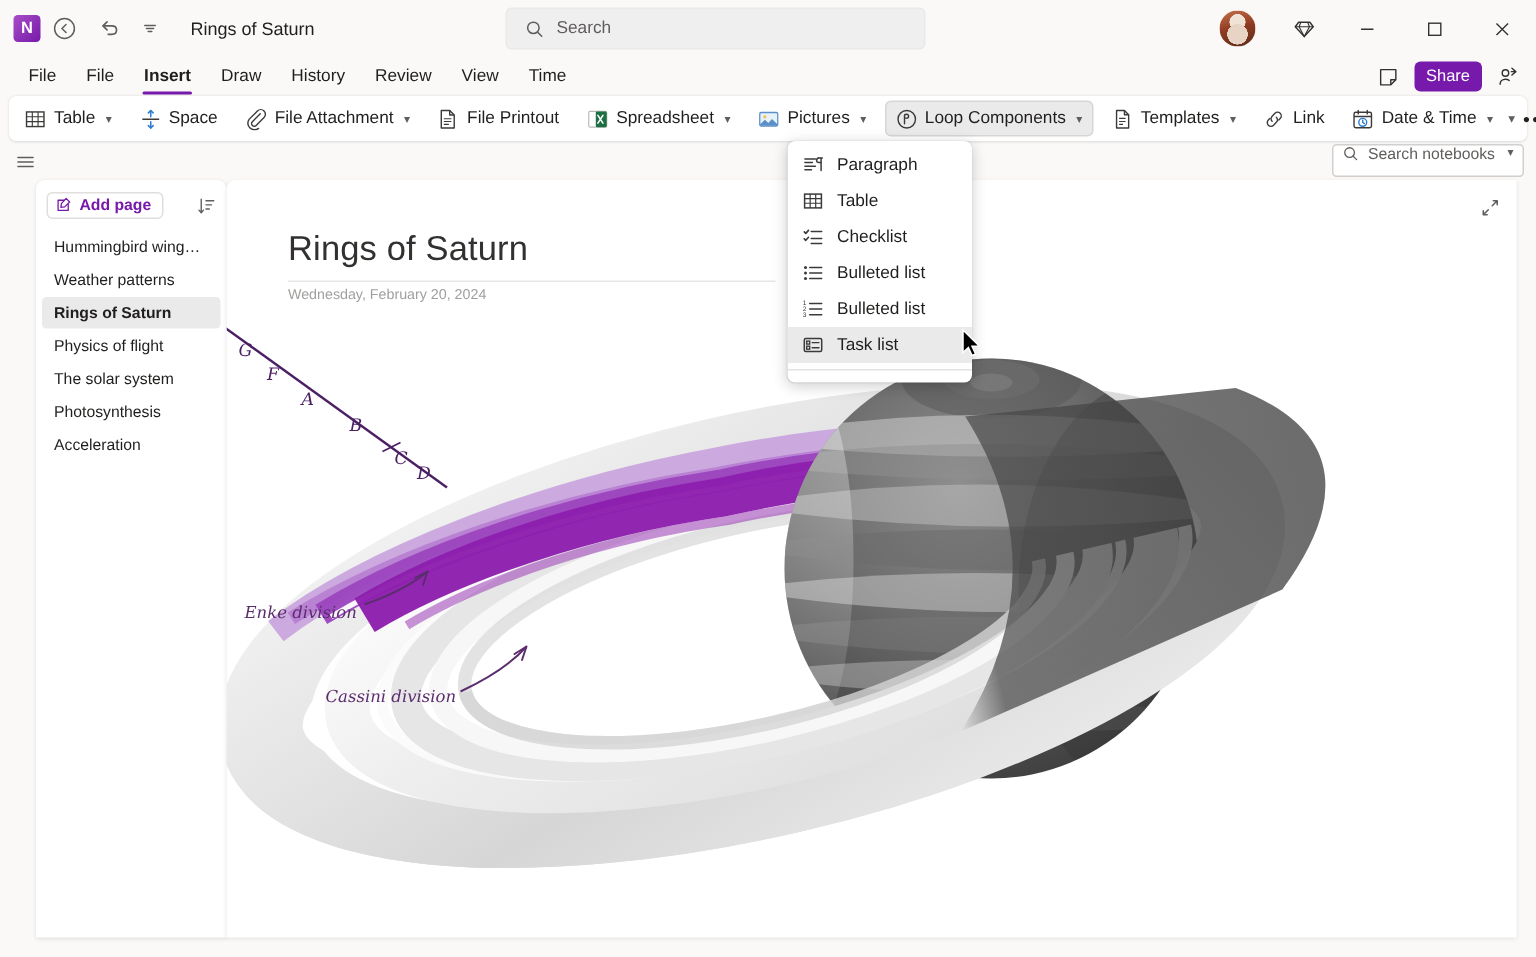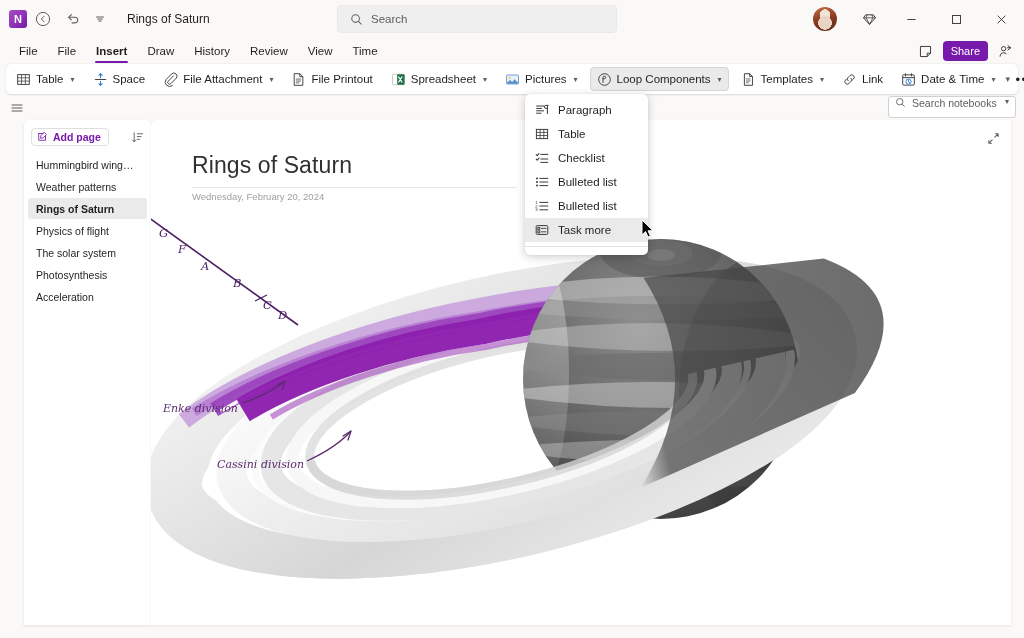--- a/index.html
+++ b/index.html
@@ -653,21 +653,21 @@
 
     <div class="mi hover">
       <span class="mi-icon">
         <svg width="14" height="14" viewBox="0 0 14 14">
             <rect x="1.2" y="2.6" width="11.6" height="8.8" rx="1" fill="none" stroke="#3b3a39" stroke-width="1"></rect>
             <rect x="2.8" y="4.4" width="2" height="2" fill="none" stroke="#3b3a39" stroke-width="0.9"></rect>
             <rect x="2.8" y="7.8" width="2" height="2" fill="none" stroke="#3b3a39" stroke-width="0.9"></rect>
             <path d="M6.4 5.4h4.6M6.4 8.8h4.6" stroke="#3b3a39" stroke-width="0.9" stroke-linecap="round"></path>
           </svg>
       </span>
-      <span>Task more</span>
+      <span>Task list</span>
     </div>
 
     <div class="m-sep"></div>
 
   </div>
 
   <div class="cursor-arrow">
     <svg width="14" height="20" viewBox="0 0 14 20">
       <path d="M1 1 L1 16 L4.6 12.6 L7 18 L9.4 17 L7 11.8 L12 11.8 Z" fill="#000000" stroke="#ffffff" stroke-width="1"></path>
     </svg>

